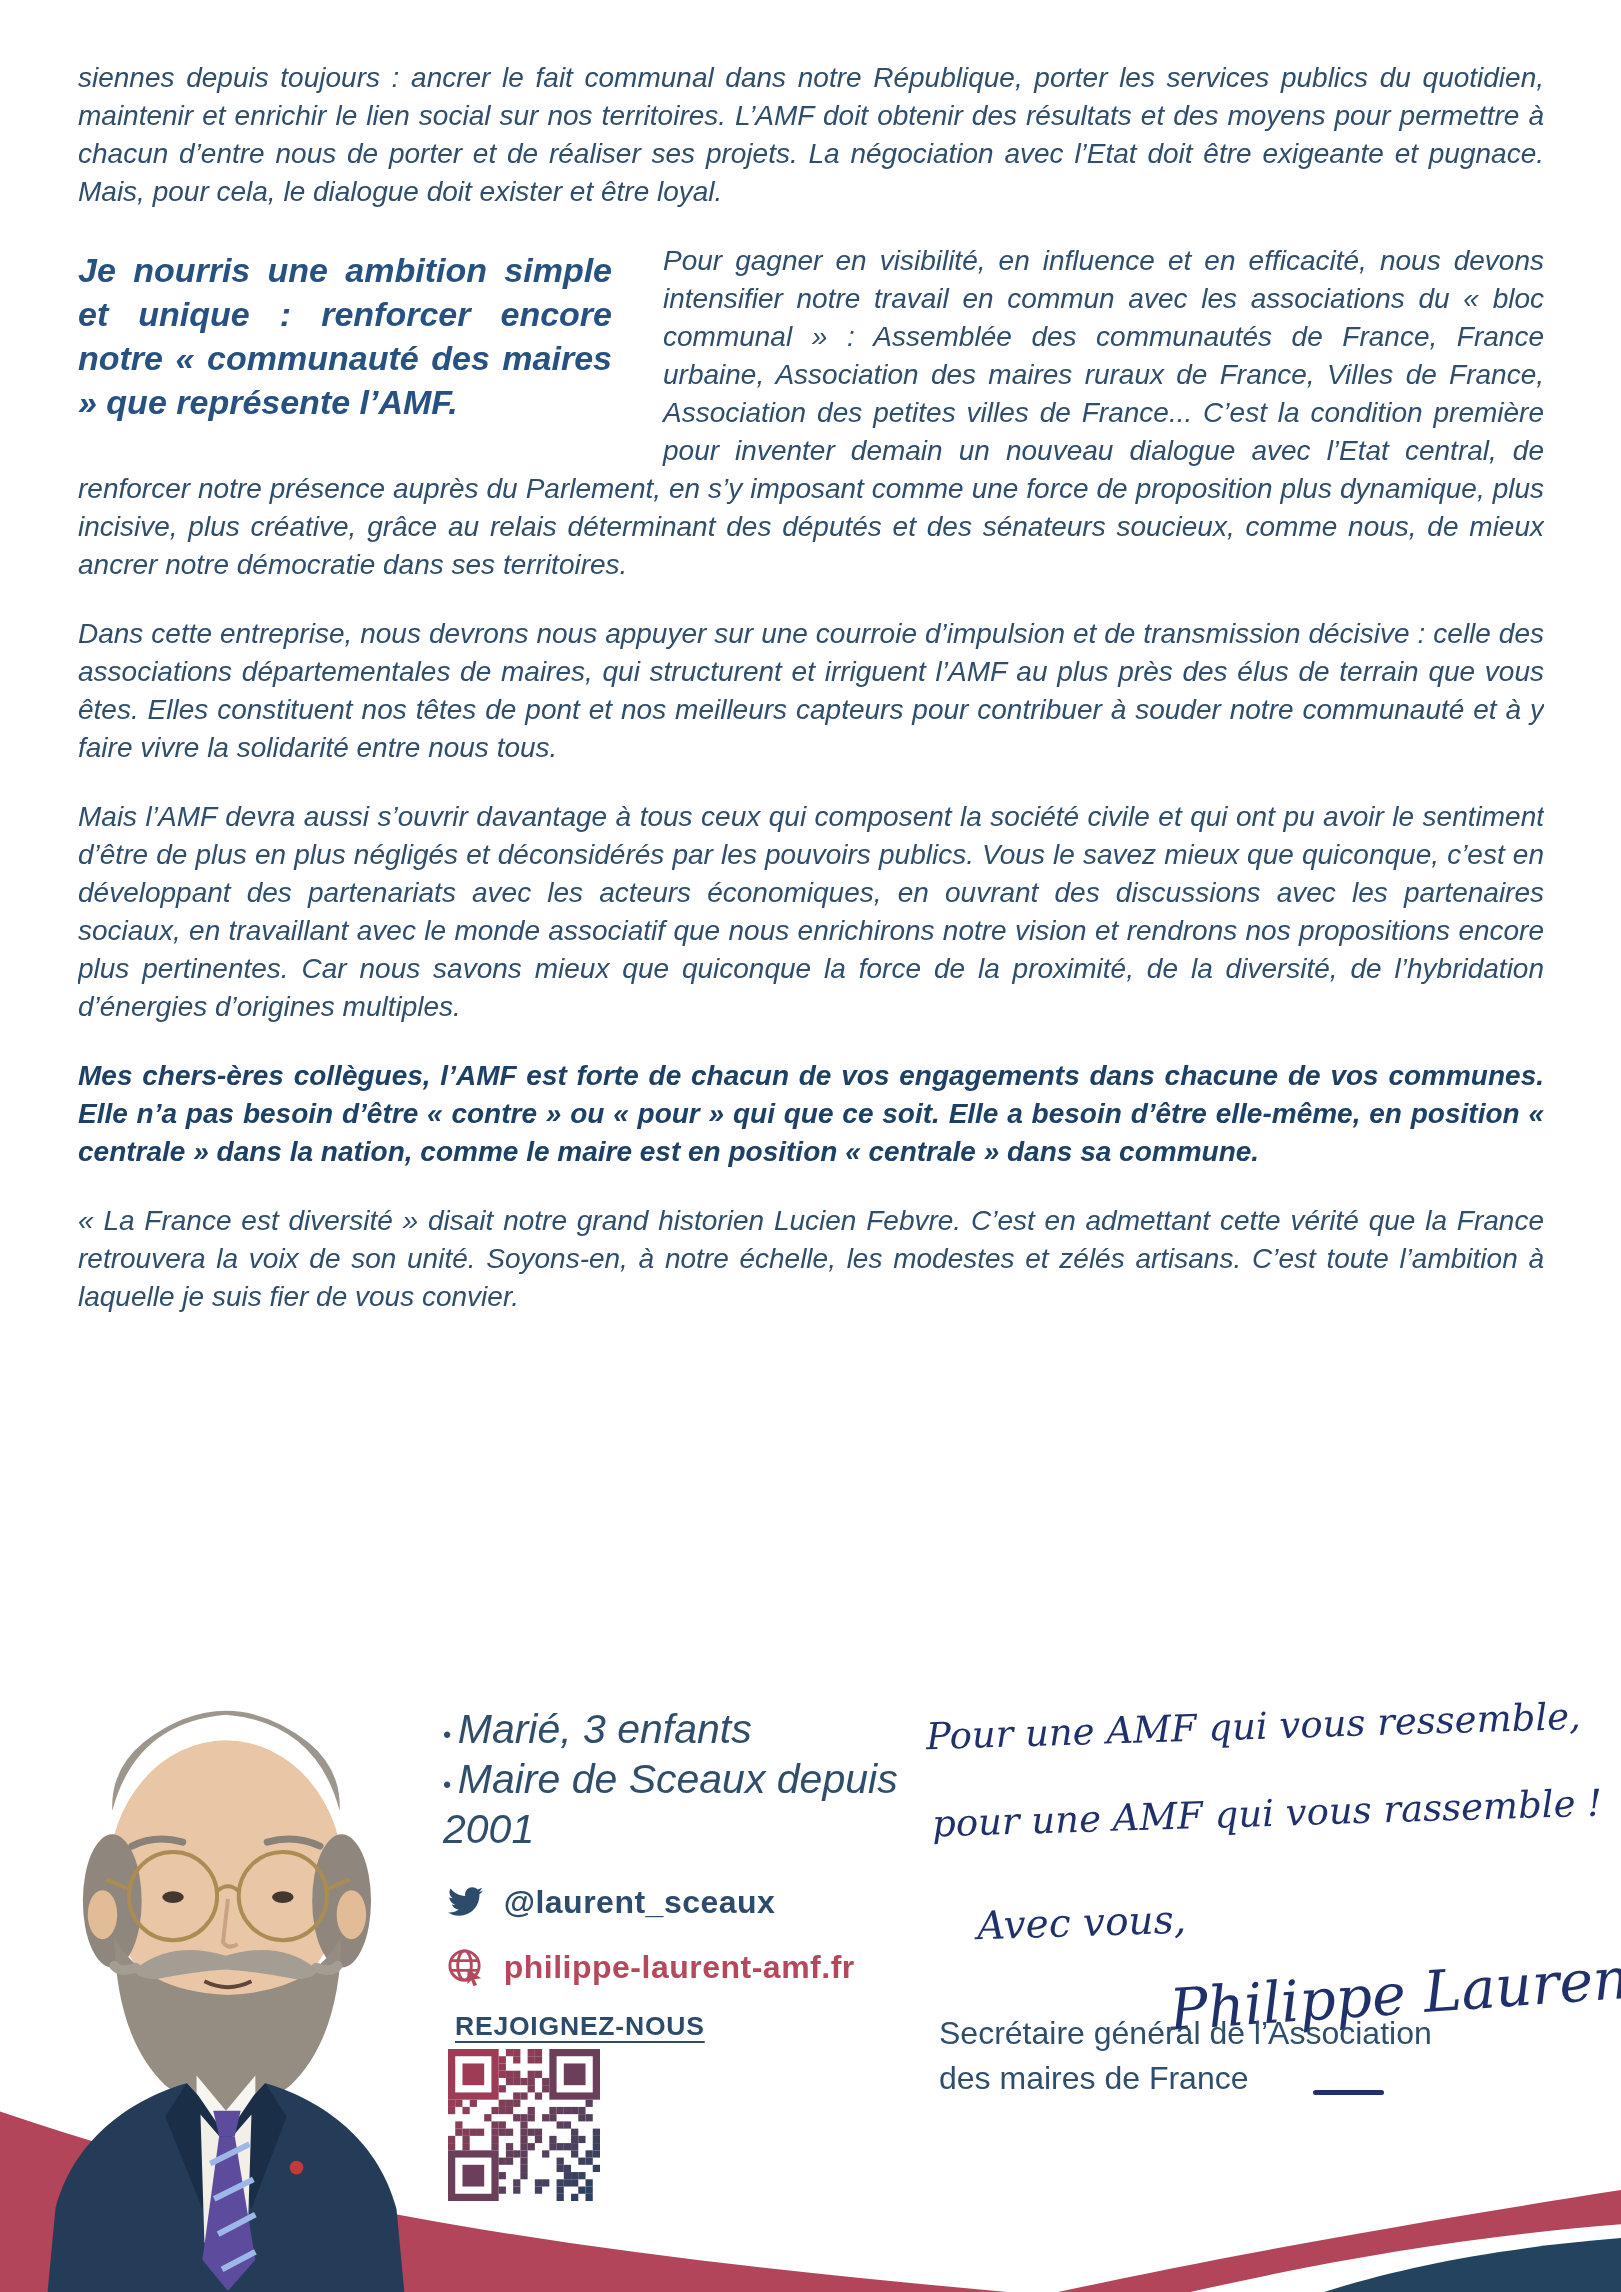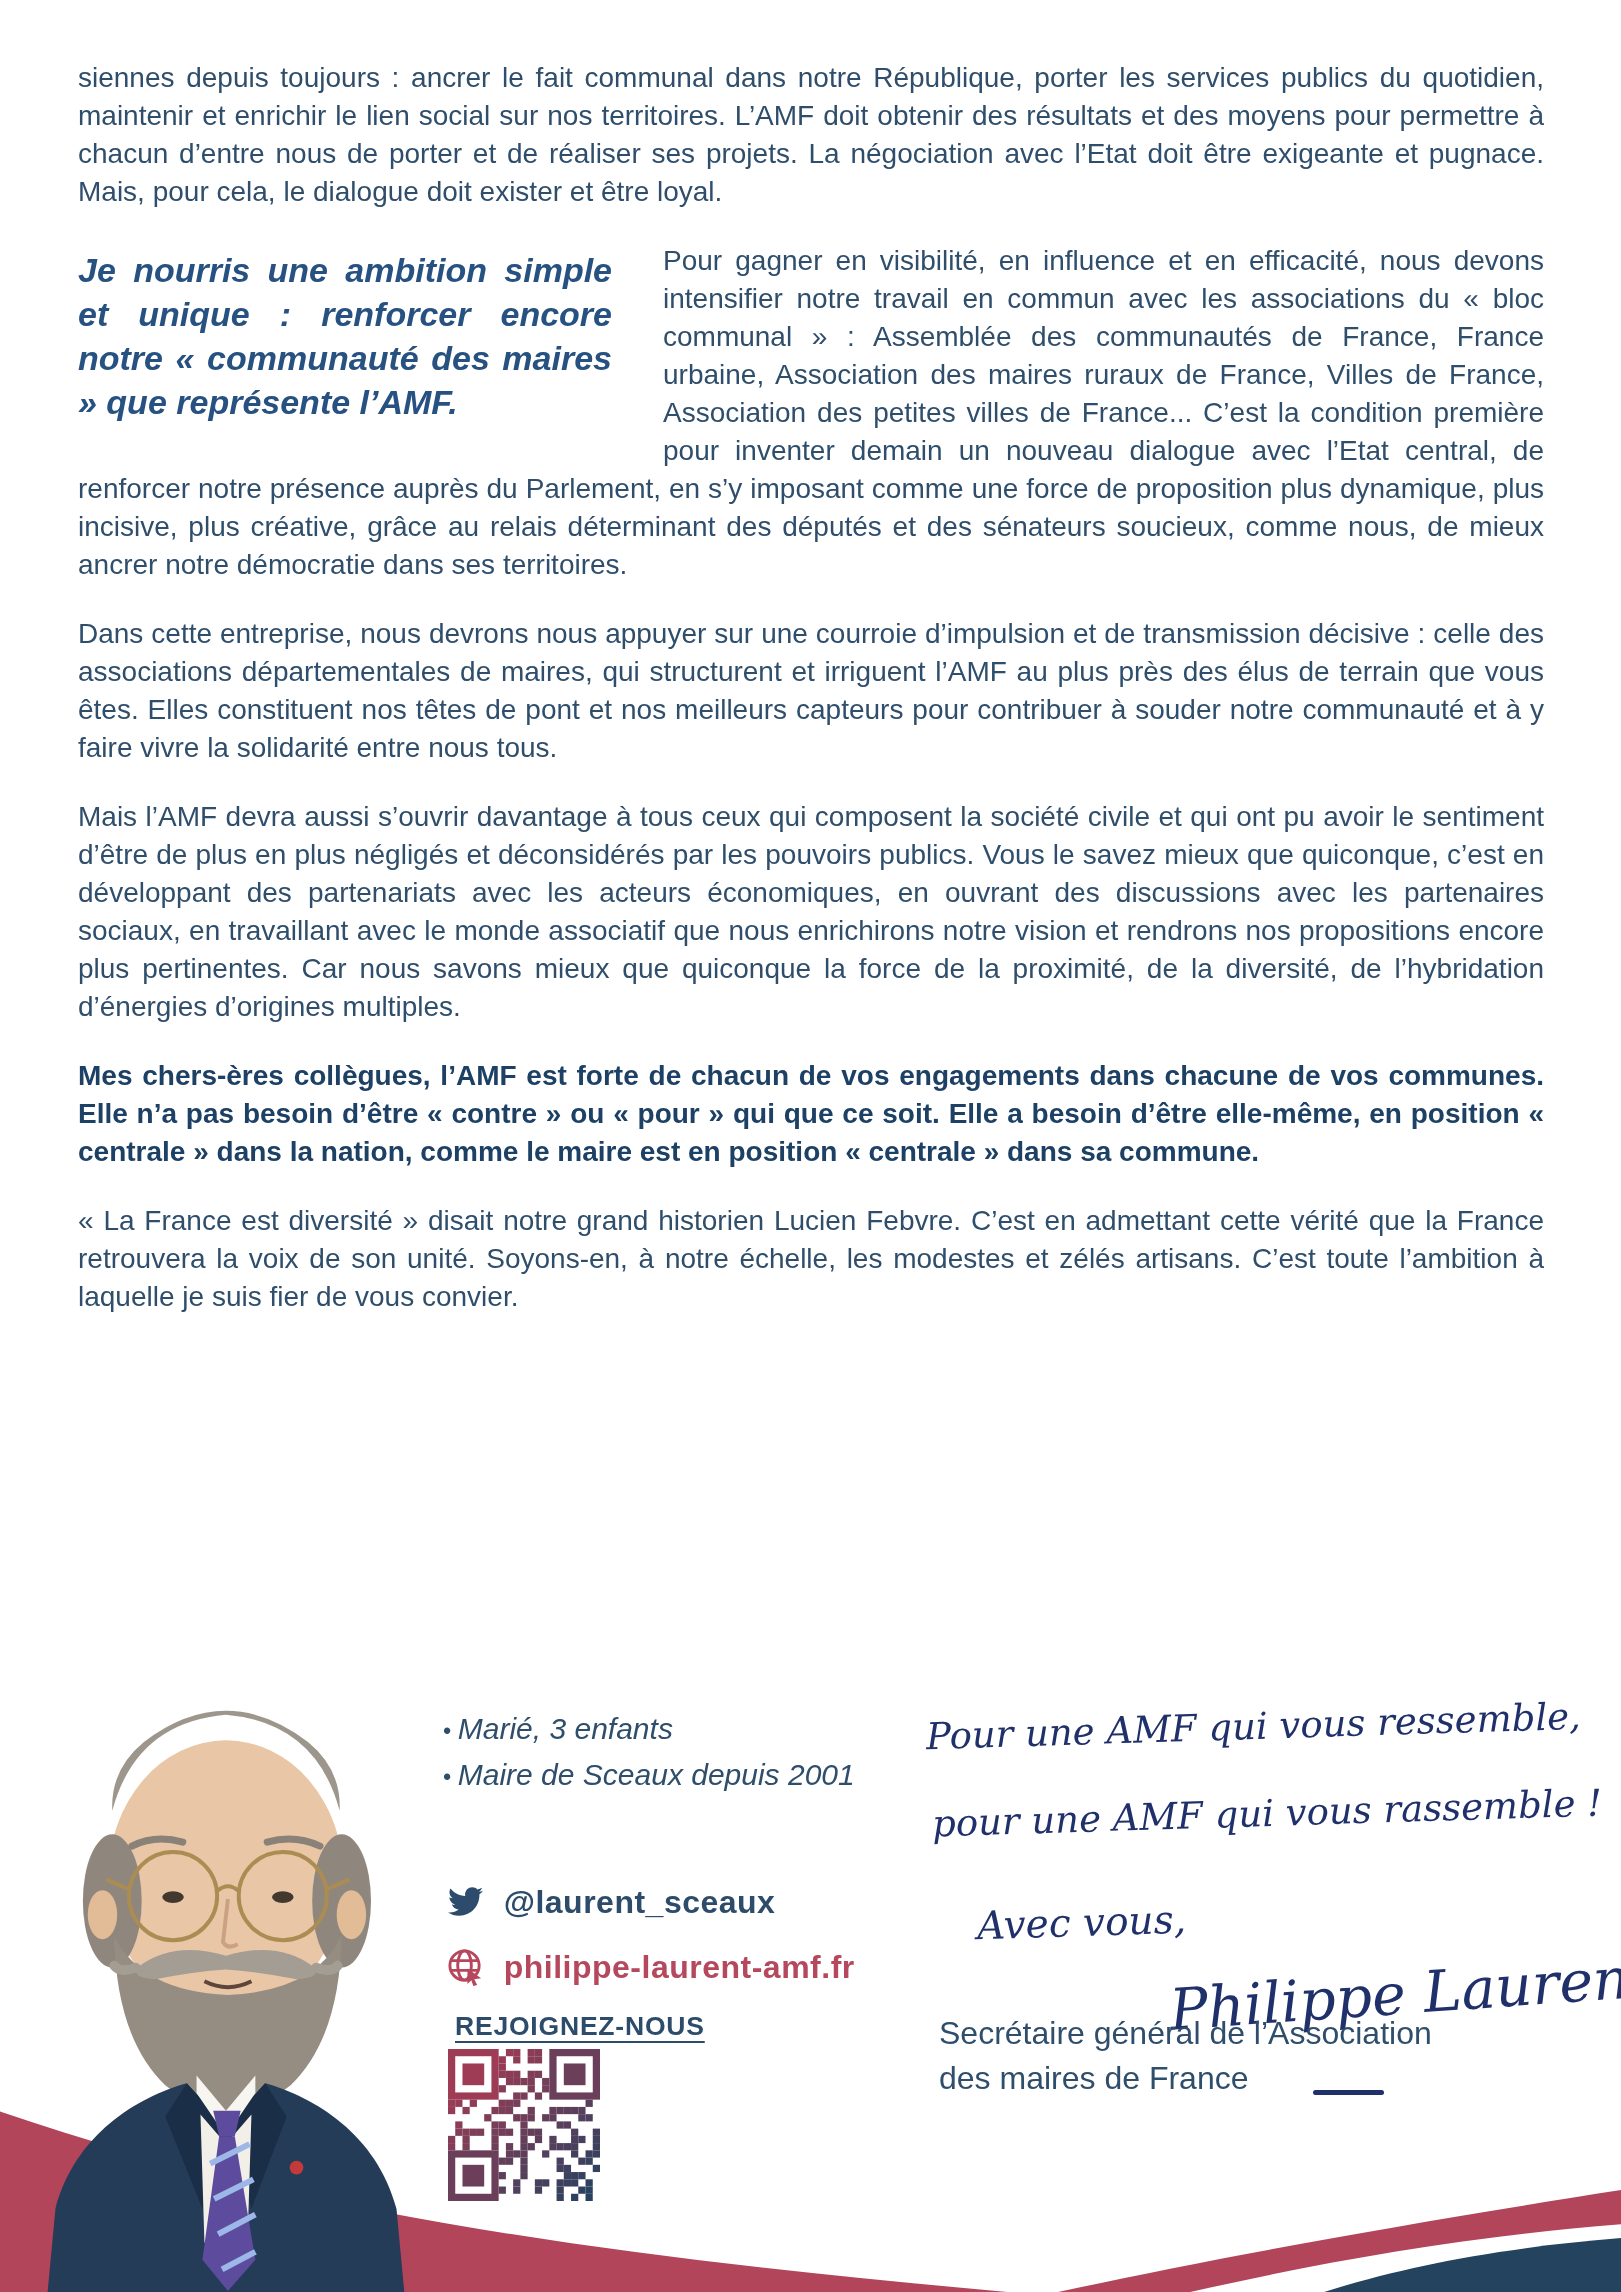--- a/index.html
+++ b/index.html
@@ -1,27 +1,27 @@
 <!DOCTYPE html>
 <html lang="fr"><head>
 <meta charset="utf-8">
 <style>
   html,body{margin:0;padding:0;background:#ffffff;}
   .page{position:relative;width:1621px;height:2293px;background:#ffffff;overflow:hidden;
         font-family:"Liberation Sans",sans-serif;color:#2f4e6b;}
   .content{position:absolute;left:78px;top:59px;width:1466px;height:1568px;overflow:hidden;}
-  .body-text{margin:0 0 31px 0;font-size:28px;line-height:38px;text-align:justify;color:#2f4e6b;}
+  .body-text{margin:0 0 31px 0;font-size:28px;line-height:38px;text-align:justify;color:#2f4e6b;font-style:italic;}
   .body-text.bold{font-weight:700;color:#1d4065;}
   .clear{clear:both;}
   .pull-quote{float:left;width:534px;padding:5.9px 51px 9.8px 0;font-size:34px;line-height:44px;
         font-weight:700;font-style:italic;color:#265181;text-align:justify;}
   
   .portrait{position:absolute;left:17.6px;top:1654px;width:412px;height:638px;z-index:3;}
   .bio{position:absolute;left:443px;top:1707px;width:482px;z-index:3;font-style:italic;
-       font-size:30px;line-height:44px;color:#2f4e6b;}
+       font-size:41px;line-height:44px;color:#2f4e6b;}
   .bio-item::before{content:"•  ";font-size:23.5px;font-style:normal;}
   .row{position:absolute;left:443px;display:flex;align-items:flex-end;gap:15.7px;z-index:3;}
   .row .icon{display:inline-flex;width:45px;height:39px;align-items:center;justify-content:center;}
   .twitter-row{top:1882px;}
   .twitter-label{font-size:32px;font-weight:700;color:#2d4c6b;letter-spacing:0.5px;}
   .web-row{top:1947px;}
   .web-label{font-size:32px;font-weight:700;color:#b5485c;letter-spacing:0.5px;}
   .join{position:absolute;left:455px;top:2011px;z-index:3;font-size:26.5px;font-weight:700;
         color:#2d4c6b;letter-spacing:0.8px;text-decoration:underline;text-underline-offset:5.9px;cursor:pointer;}
   .qr{position:absolute;left:448px;top:2049px;width:152px;height:152px;z-index:3;}

